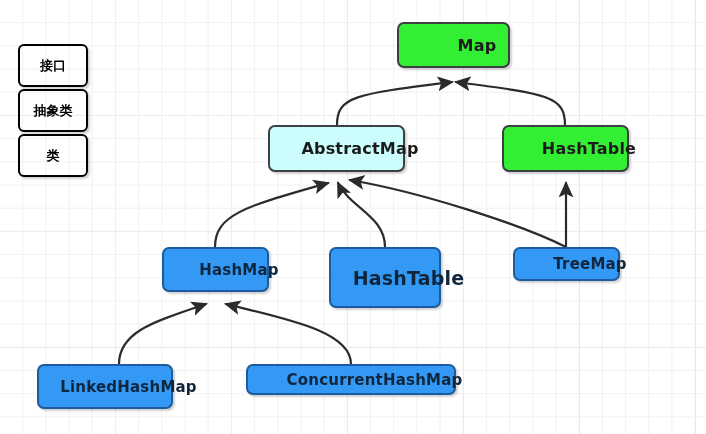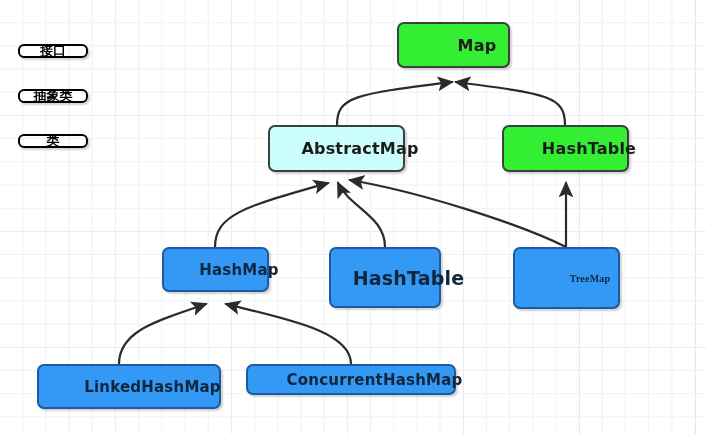--- a/index.html
+++ b/index.html
@@ -69,21 +69,21 @@
     display: flex;
     align-items: center;
     justify-content: center;
     border-radius: 6px;
     border-width: 2px;
     border-style: solid;
     font-weight: bold;
     font-size: 13px;
     box-shadow: 2px 2px 2px rgba(0, 0, 0, 0.18);
     width: 70px;
-    height: 14px;
+    height: 43px;
     left: 18px;
   }
 </style>
 </head>
 <body>
 
 <div id="canvas">
 
   <svg id="edges" viewBox="0 0 706 434" xmlns="http://www.w3.org/2000/svg">
     <defs>
@@ -123,24 +123,24 @@
       </div>
       <div class="node interface" style="left: 502px; top: 125px; width: 127px; height: 47px; font-size: 16px;">
         <span>HashTable</span>
       </div>
       <div class="node klass" style="left: 162px; top: 247px; width: 107px; height: 45px; font-size: 15px;">
         <span>HashMap</span>
       </div>
       <div class="node klass" style="left: 329px; top: 247px; width: 112px; height: 61px; font-size: 19px;">
         <span>HashTable</span>
       </div>
-      <div class="node klass" style="left: 513px; top: 247px; width: 107px; height: 62px; font-size: 10px; font-family: Liberation Serif, serif;">
+      <div class="node klass" style="left: 513px; top: 247px; width: 107px; height: 34px; font-size: 15px;">
         <span>TreeMap</span>
       </div>
-      <div class="node klass" style="left: 37px; top: 364px; width: 184px; height: 45px; font-size: 15px;">
+      <div class="node klass" style="left: 37px; top: 364px; width: 136px; height: 45px; font-size: 15px;">
         <span>LinkedHashMap</span>
       </div>
       <div class="node klass" style="left: 246px; top: 364px; width: 210px; height: 31px; font-size: 15px;">
         <span>ConcurrentHashMap</span>
       </div>
     </div>
 
 </div>
 
 </body></html>

